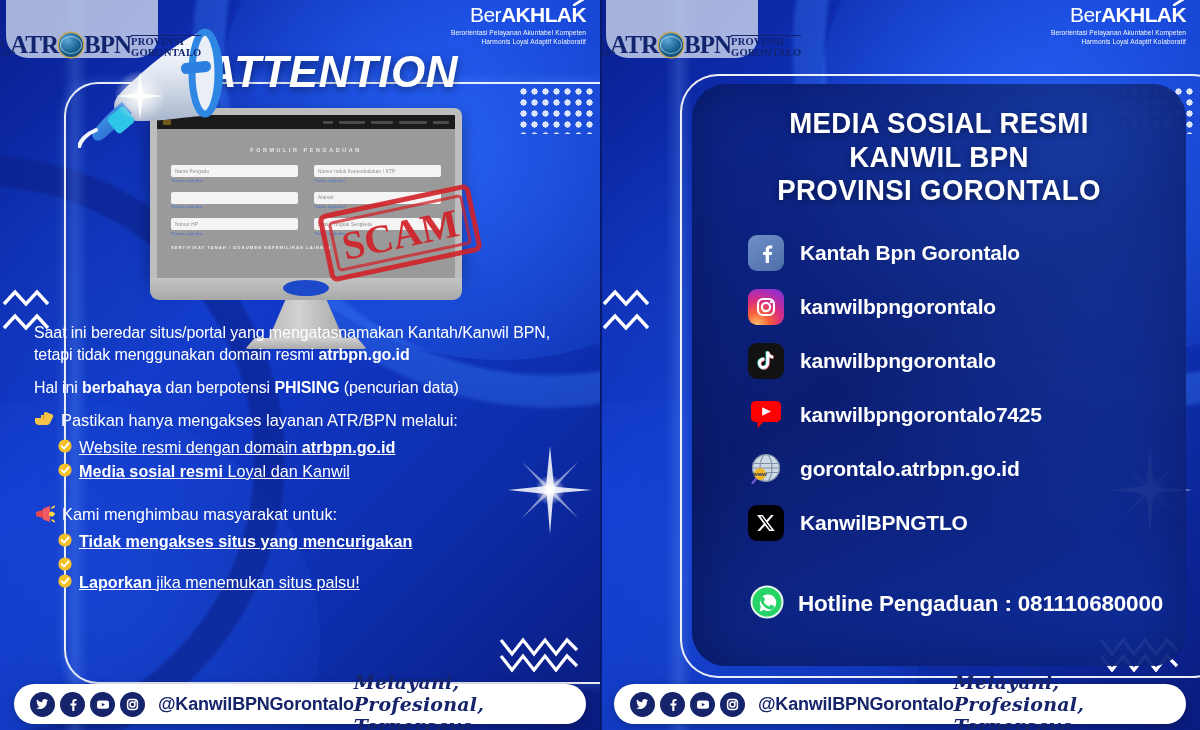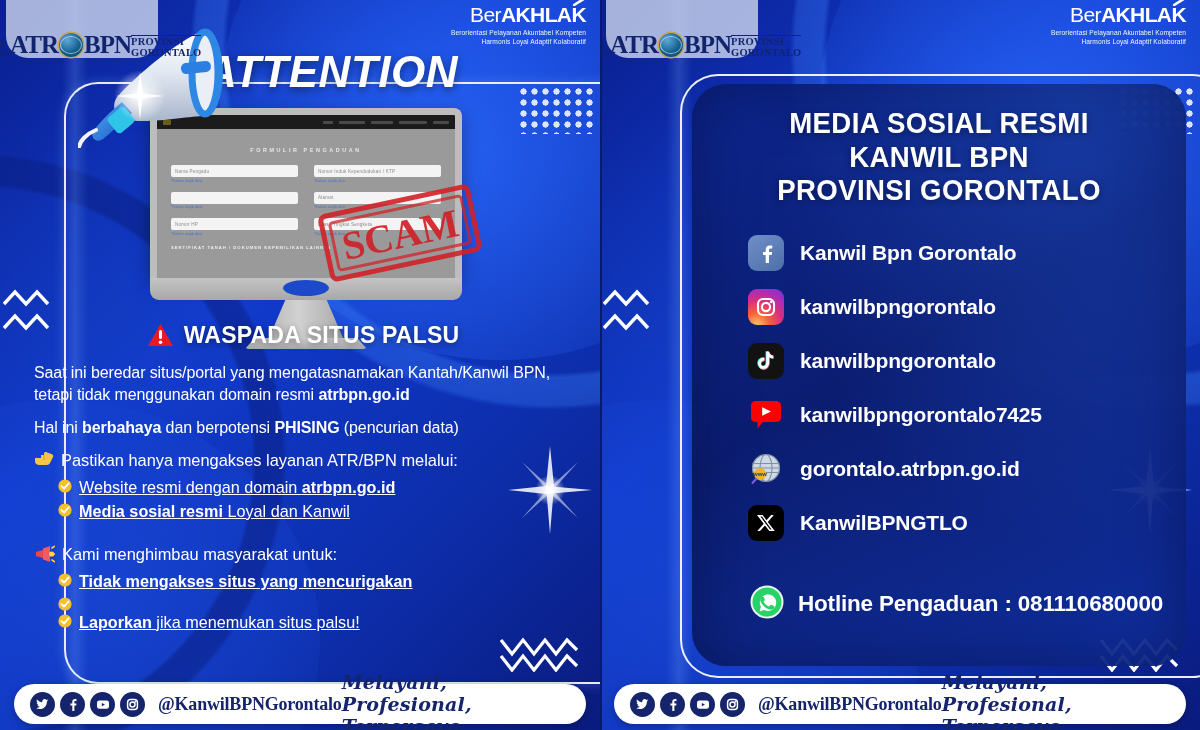--- a/index.html
+++ b/index.html
@@ -140,21 +140,21 @@
 
   .hotline{ position:relative; z-index:3; display:flex; align-items:center; gap:14px; margin:44px 0 0 58px; }
   .hot-txt{ color:#fff; font-size:22.5px; font-weight:700; letter-spacing:-.2px; }
 
   
   .footer{ position:absolute; left:14px; right:14px; bottom:6px; height:40px; background:#fff;
            border-radius:22px; display:flex; align-items:center; padding:0 16px; z-index:40;
            box-shadow:0 2px 10px rgba(0,0,0,.28); }
   .f-icons{ display:flex; gap:5px; align-items:center; }
   .f-ic{ width:25px;height:25px;border-radius:50%; background:#15246b; display:flex;align-items:center;justify-content:center; }
-  .f-handle{ margin-left:13px; font-size:18px; font-weight:700; color:#15246b; letter-spacing:-.2px;font-family:Liberation Serif, serif;}
+  .f-handle{ margin-left:13px; font-size:18px; font-weight:700; color:#15246b; letter-spacing:-.2px;}
   .f-tag{ margin-left:auto; font-family:"DejaVu Serif", serif; font-style:italic; font-weight:700;
           font-size:19px; color:#15246b; letter-spacing:.2px; padding-right:6px;}
 
   .sep{ position:absolute; left:600px; top:0; width:2px; height:730px; background:#061a6e; z-index:60; }
 </style>
 </head>
 <body>
 
 <div class="canvas">
 
@@ -300,28 +300,20 @@
       <div class="mon-foot"></div>
     </div>
 
     <svg class="scam" viewBox="0 0 160 74">
       <rect x="5" y="5" width="150" height="64" rx="5" fill="none" stroke="#d02128" stroke-width="5" opacity=".9"></rect>
       <rect x="13" y="13" width="134" height="48" rx="3" fill="none" stroke="#d02128" stroke-width="3" opacity=".75"></rect>
       <text x="80" y="52" text-anchor="middle" font-family="Liberation Serif, serif" font-size="40" font-weight="700" fill="#d02128" opacity=".92">SCAM</text>
     </svg>
 
     <div class="content">
-      <div class="waspada">
-        <svg width="27" height="25" viewBox="0 0 27 25">
-          <path d="M13.5 1 L26 23 L1 23 Z" fill="#e8191f"></path>
-          <rect x="12" y="7" width="3" height="9" rx="1.5" fill="#fff"></rect>
-          <circle cx="13.5" cy="19.3" r="1.8" fill="#fff"></circle>
-        </svg>
-        <span class="wtxt">WASPADA SITUS PALSU</span>
-      </div>
 
       <div class="para">
         <span>Saat ini beredar situs/portal yang mengatasnamakan Kantah/Kanwil BPN, tetapi tidak menggunakan domain resmi </span><b>atrbpn.go.id</b>
       </div>
       <div class="para">
         <span>Hal ini </span><b>berbahaya</b><span> dan berpotensi </span><b>PHISING</b><span> (pencurian data)</span>
       </div>
 
       <div class="lead">
         <svg class="emo" width="20" height="17" viewBox="0 0 20 17">
@@ -454,21 +446,21 @@
       </div>
 
       <div class="sm-list">
 
         <div class="sm-item">
           <span class="sm-ico" style="background:linear-gradient(145deg,#6f8fc9,#4d6fa8)">
             <svg width="21" height="21" viewBox="0 0 21 21">
                 <path d="M13 21v-8h2.7l.4-3.1H13V7.9c0-.9.3-1.5 1.6-1.5h1.7V3.6c-.3 0-1.3-.1-2.5-.1-2.4 0-4.1 1.5-4.1 4.2v2.2H7v3.1h2.7V21H13z" fill="#fff"></path>
               </svg>
           </span>
-          <span class="sm-label">Kanwil Bpn Gorontalo</span>
+          <span class="sm-label">Kantah Bpn Gorontalo</span>
         </div>
 
         <div class="sm-item">
           <span class="sm-ico" style="background:radial-gradient(circle at 25% 100%, #fdc468 0%, #f7603b 28%, #d92e7f 55%, #a12ec0 80%, #6b35d6 100%)">
             <svg width="22" height="22" viewBox="0 0 22 22">
                 <rect x="3" y="3" width="16" height="16" rx="5" fill="none" stroke="#fff" stroke-width="2.1"></rect>
                 <circle cx="11" cy="11" r="4.1" fill="none" stroke="#fff" stroke-width="2.1"></circle>
                 <circle cx="16.2" cy="5.9" r="1.3" fill="#fff"></circle>
               </svg>
           </span>

